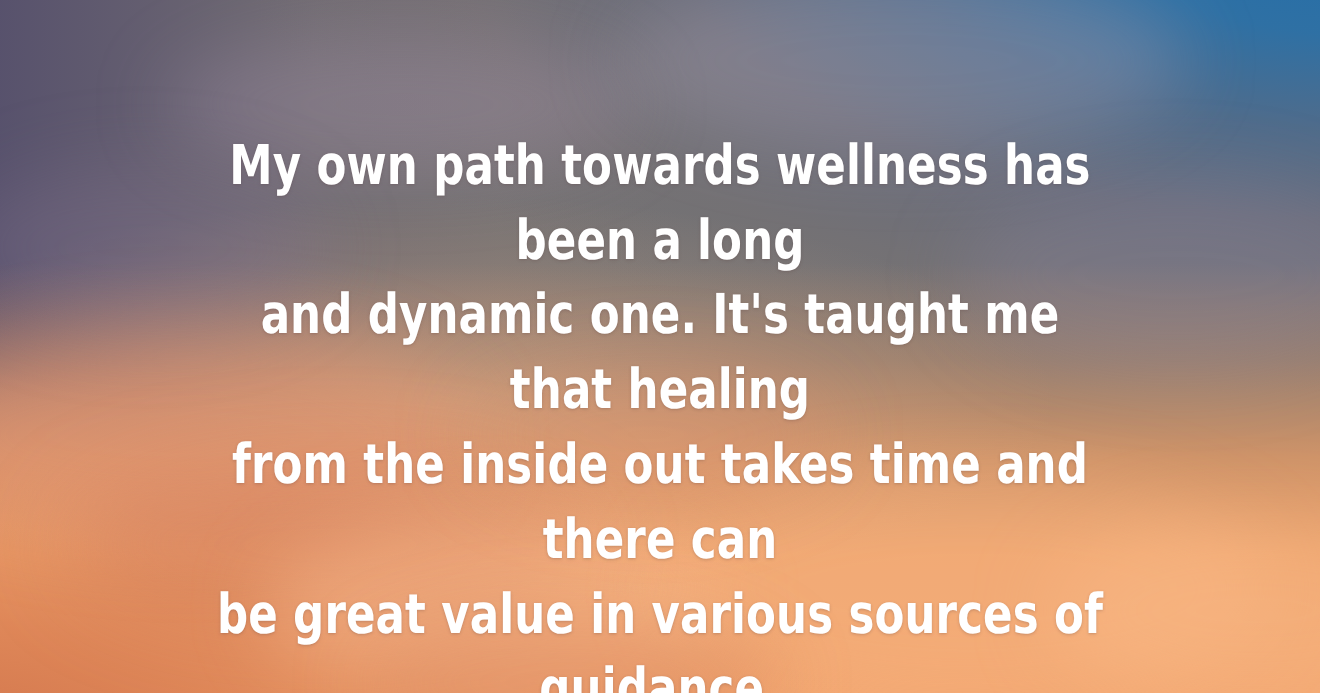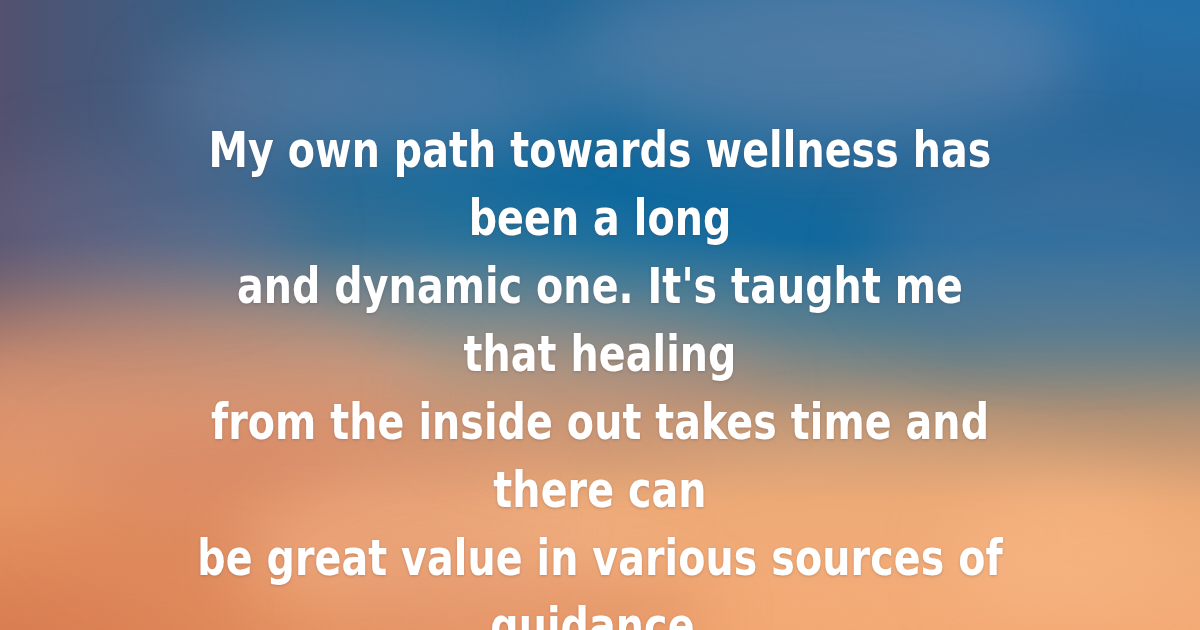--- a/index.html
+++ b/index.html
@@ -9,21 +9,21 @@
   }
   body {
     font-family: "Liberation Sans", sans-serif;
   }
 
   .canvas {
     position: relative;
     width: 1200px;
     height: 630px;
     overflow: hidden;
-    background: #0369a1;
+    background: #737373;
   }
 
   
   .sky-base {
     position: absolute;
     inset: 0;
     background:
       linear-gradient(170deg,
         #2f6ea6 0%,
         #4f6591 16%,

